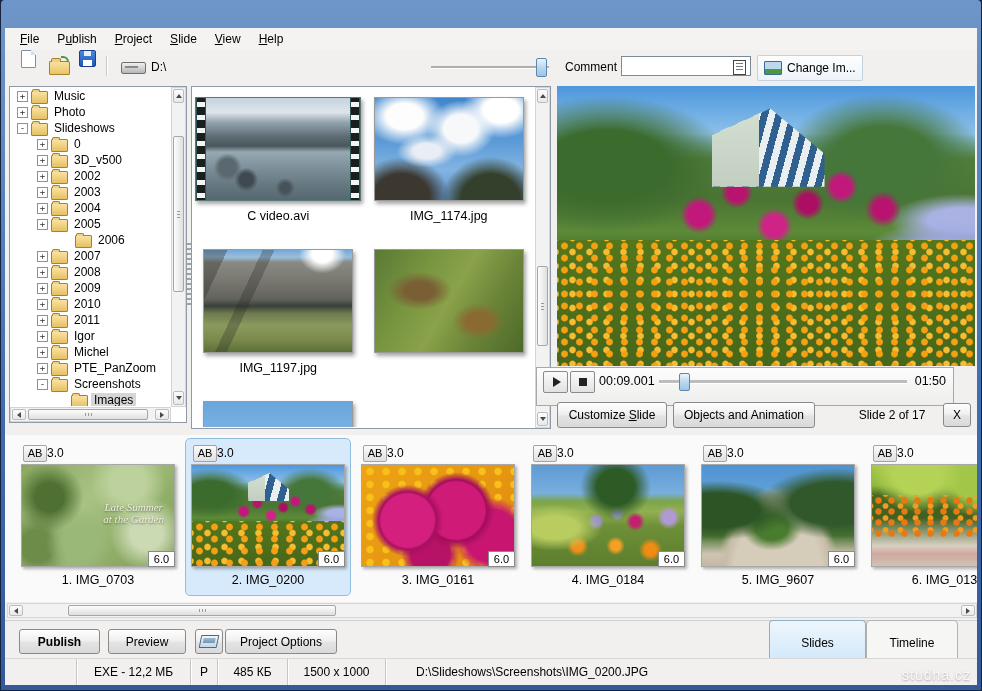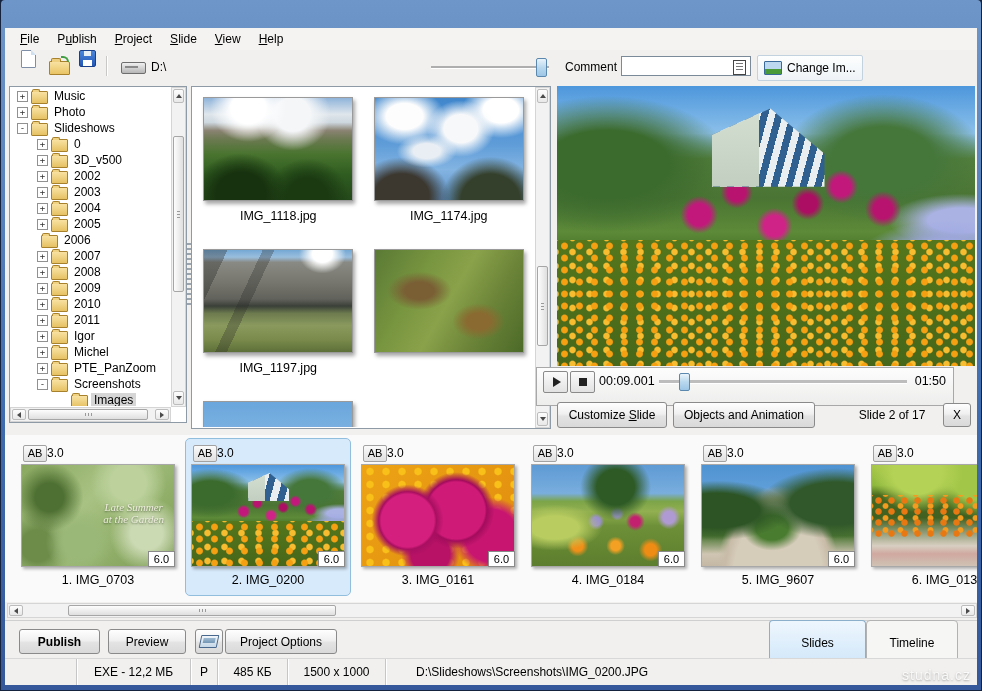--- a/index.html
+++ b/index.html
@@ -317,21 +317,21 @@
           <div class="tree-row" style="padding-left: 26px;">
             <span class="expander">+</span>
             <span class="folder"></span>
             <span class="tree-lbl">2004</span>
           </div>
           <div class="tree-row" style="padding-left: 26px;">
             <span class="expander">+</span>
             <span class="folder"></span>
             <span class="tree-lbl">2005</span>
           </div>
-          <div class="tree-row" style="padding-left: 16px;">
+          <div class="tree-row" style="padding-left: 26px; margin-left: 24px;">
             <span class="expander hidden-exp"></span>
             <span class="folder"></span>
             <span class="tree-lbl">2006</span>
           </div>
           <div class="tree-row" style="padding-left: 26px;">
             <span class="expander">+</span>
             <span class="folder"></span>
             <span class="tree-lbl">2007</span>
           </div>
           <div class="tree-row" style="padding-left: 26px;">
@@ -401,24 +401,26 @@
         <div class="sb-btn" style="top:1px;bottom:1px;right:1px;width:14px">
             <span class="tri tri-right"></span>
           </div>
       </div>
     </div>
     <div class="splitter"></div>
 
     <div class="panel file-panel">
       <div class="file-grid">
           <div class="file-cell">
-            <div class="file-thumb">
-              <div class="art art-valley"></div>
+            <div class="file-thumb video">
+              <div class="art art-lake"></div>
+              <div class="strip left"></div>
+              <div class="strip right"></div>
             </div>
-            <div class="file-caption">IMG_1118.jpg</div>
+            <div class="file-caption">C video.avi</div>
           </div>
           <div class="file-cell">
             <div class="file-thumb">
               <div class="art art-clouds"></div>
             </div>
             <div class="file-caption">IMG_1174.jpg</div>
           </div>
           <div class="file-cell">
             <div class="file-thumb">
               <div class="art art-cliff"></div>

